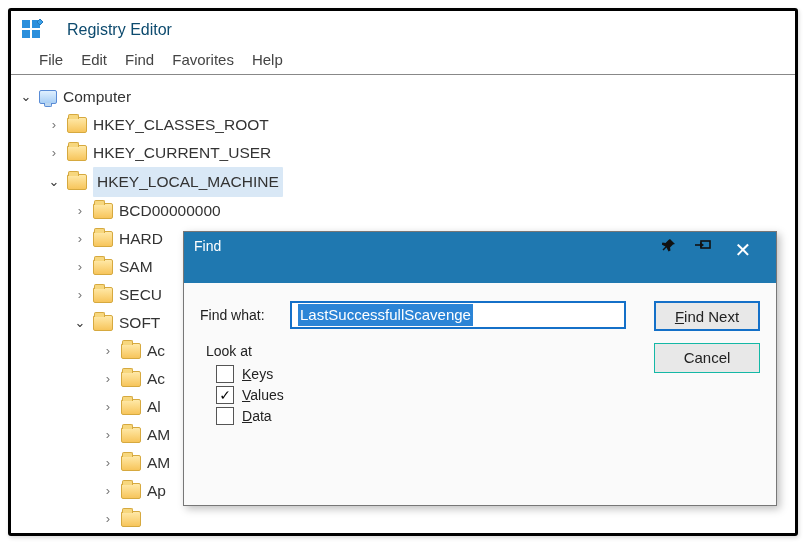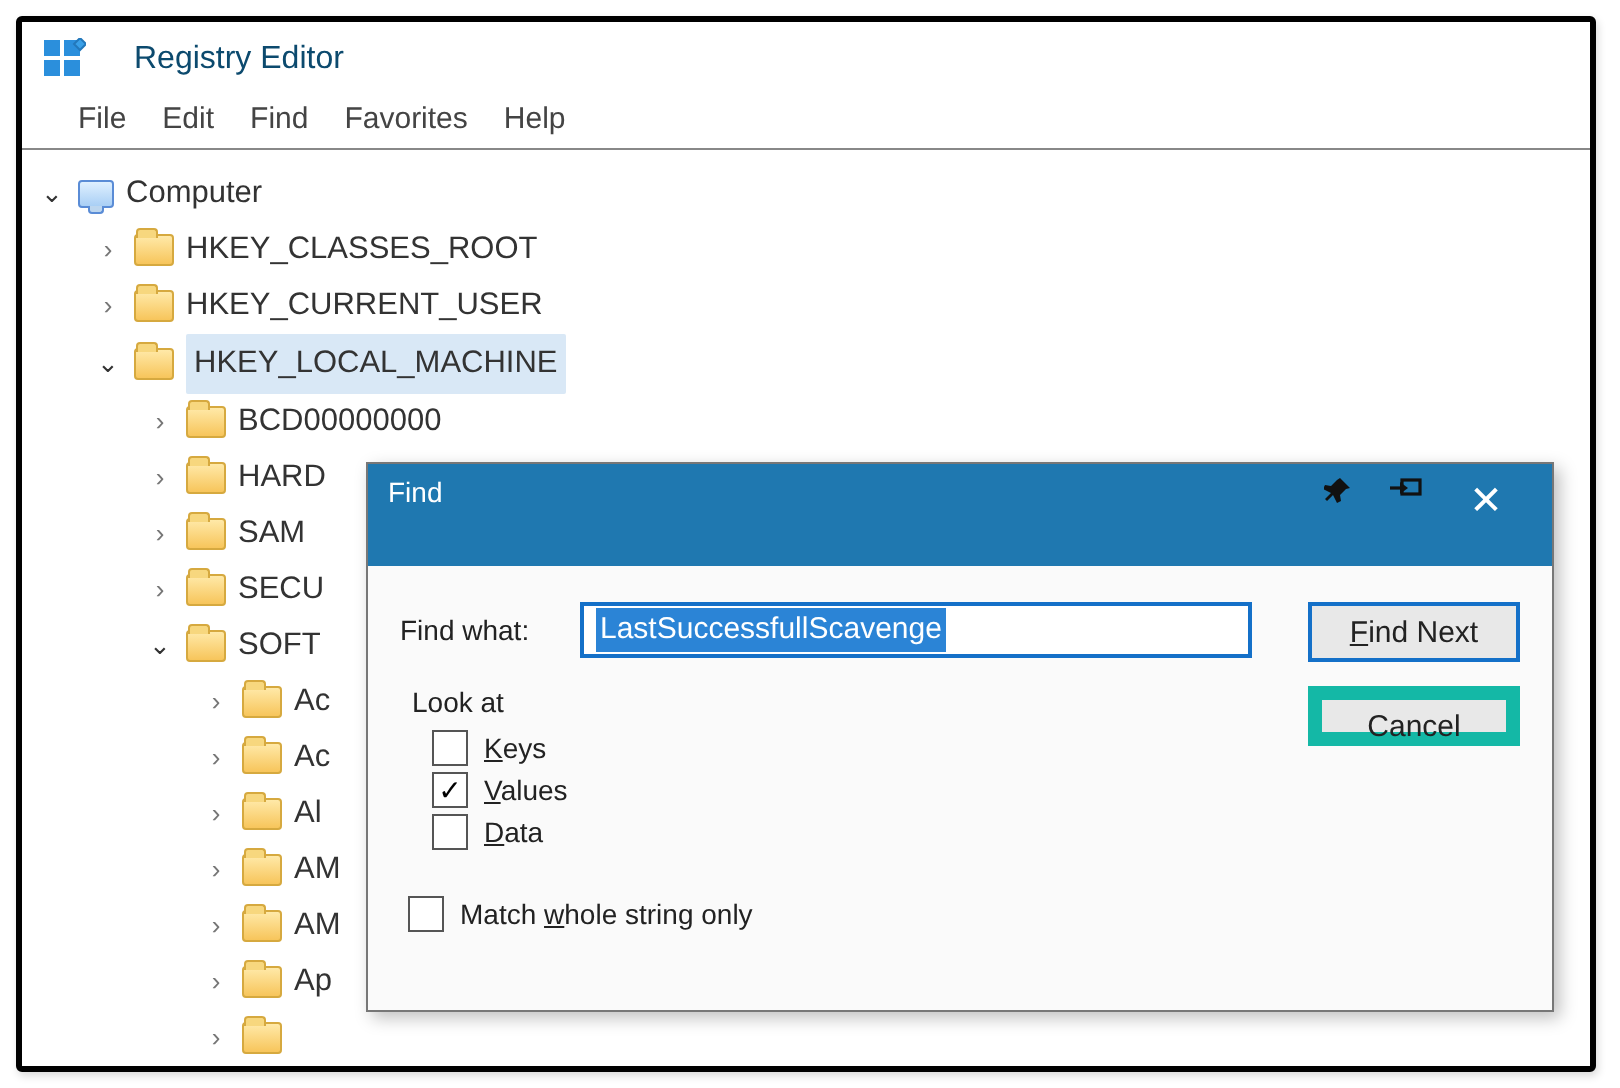--- a/index.html
+++ b/index.html
@@ -146,21 +146,21 @@
     line-height:22px;
     pointer-events:none;
   }
   .find-buttons{
     position:absolute; right:16px; top:18px;
     display:flex; flex-direction:column; gap:12px;
   }
   .btn{
     width:106px; height:30px;
     background:#e8e8e8;
-    border:7px solid #14b8a6;
+    border:1px solid #14b8a6;
     font-size:15px;
     text-align:center;
     line-height:28px;
   }
   .btn.primary{
     border:2px solid #1470c8;
   }
   .group{
     margin-top:2px;
     width:430px;
@@ -342,20 +342,16 @@
         <div class="chk-row">
           <span class="chk checked"></span>
           <span><u class="first">V</u>alues</span>
         </div>
         <div class="chk-row">
           <span class="chk"></span>
           <span><u class="first">D</u>ata</span>
         </div>
       </div>
 
-      <div class="match-row">
-        <span class="chk"></span>
-        <span>Match <u class="first">w</u>hole string only</span>
-      </div>
     </div>
   </div>
 
 </div>
 
 </body></html>

